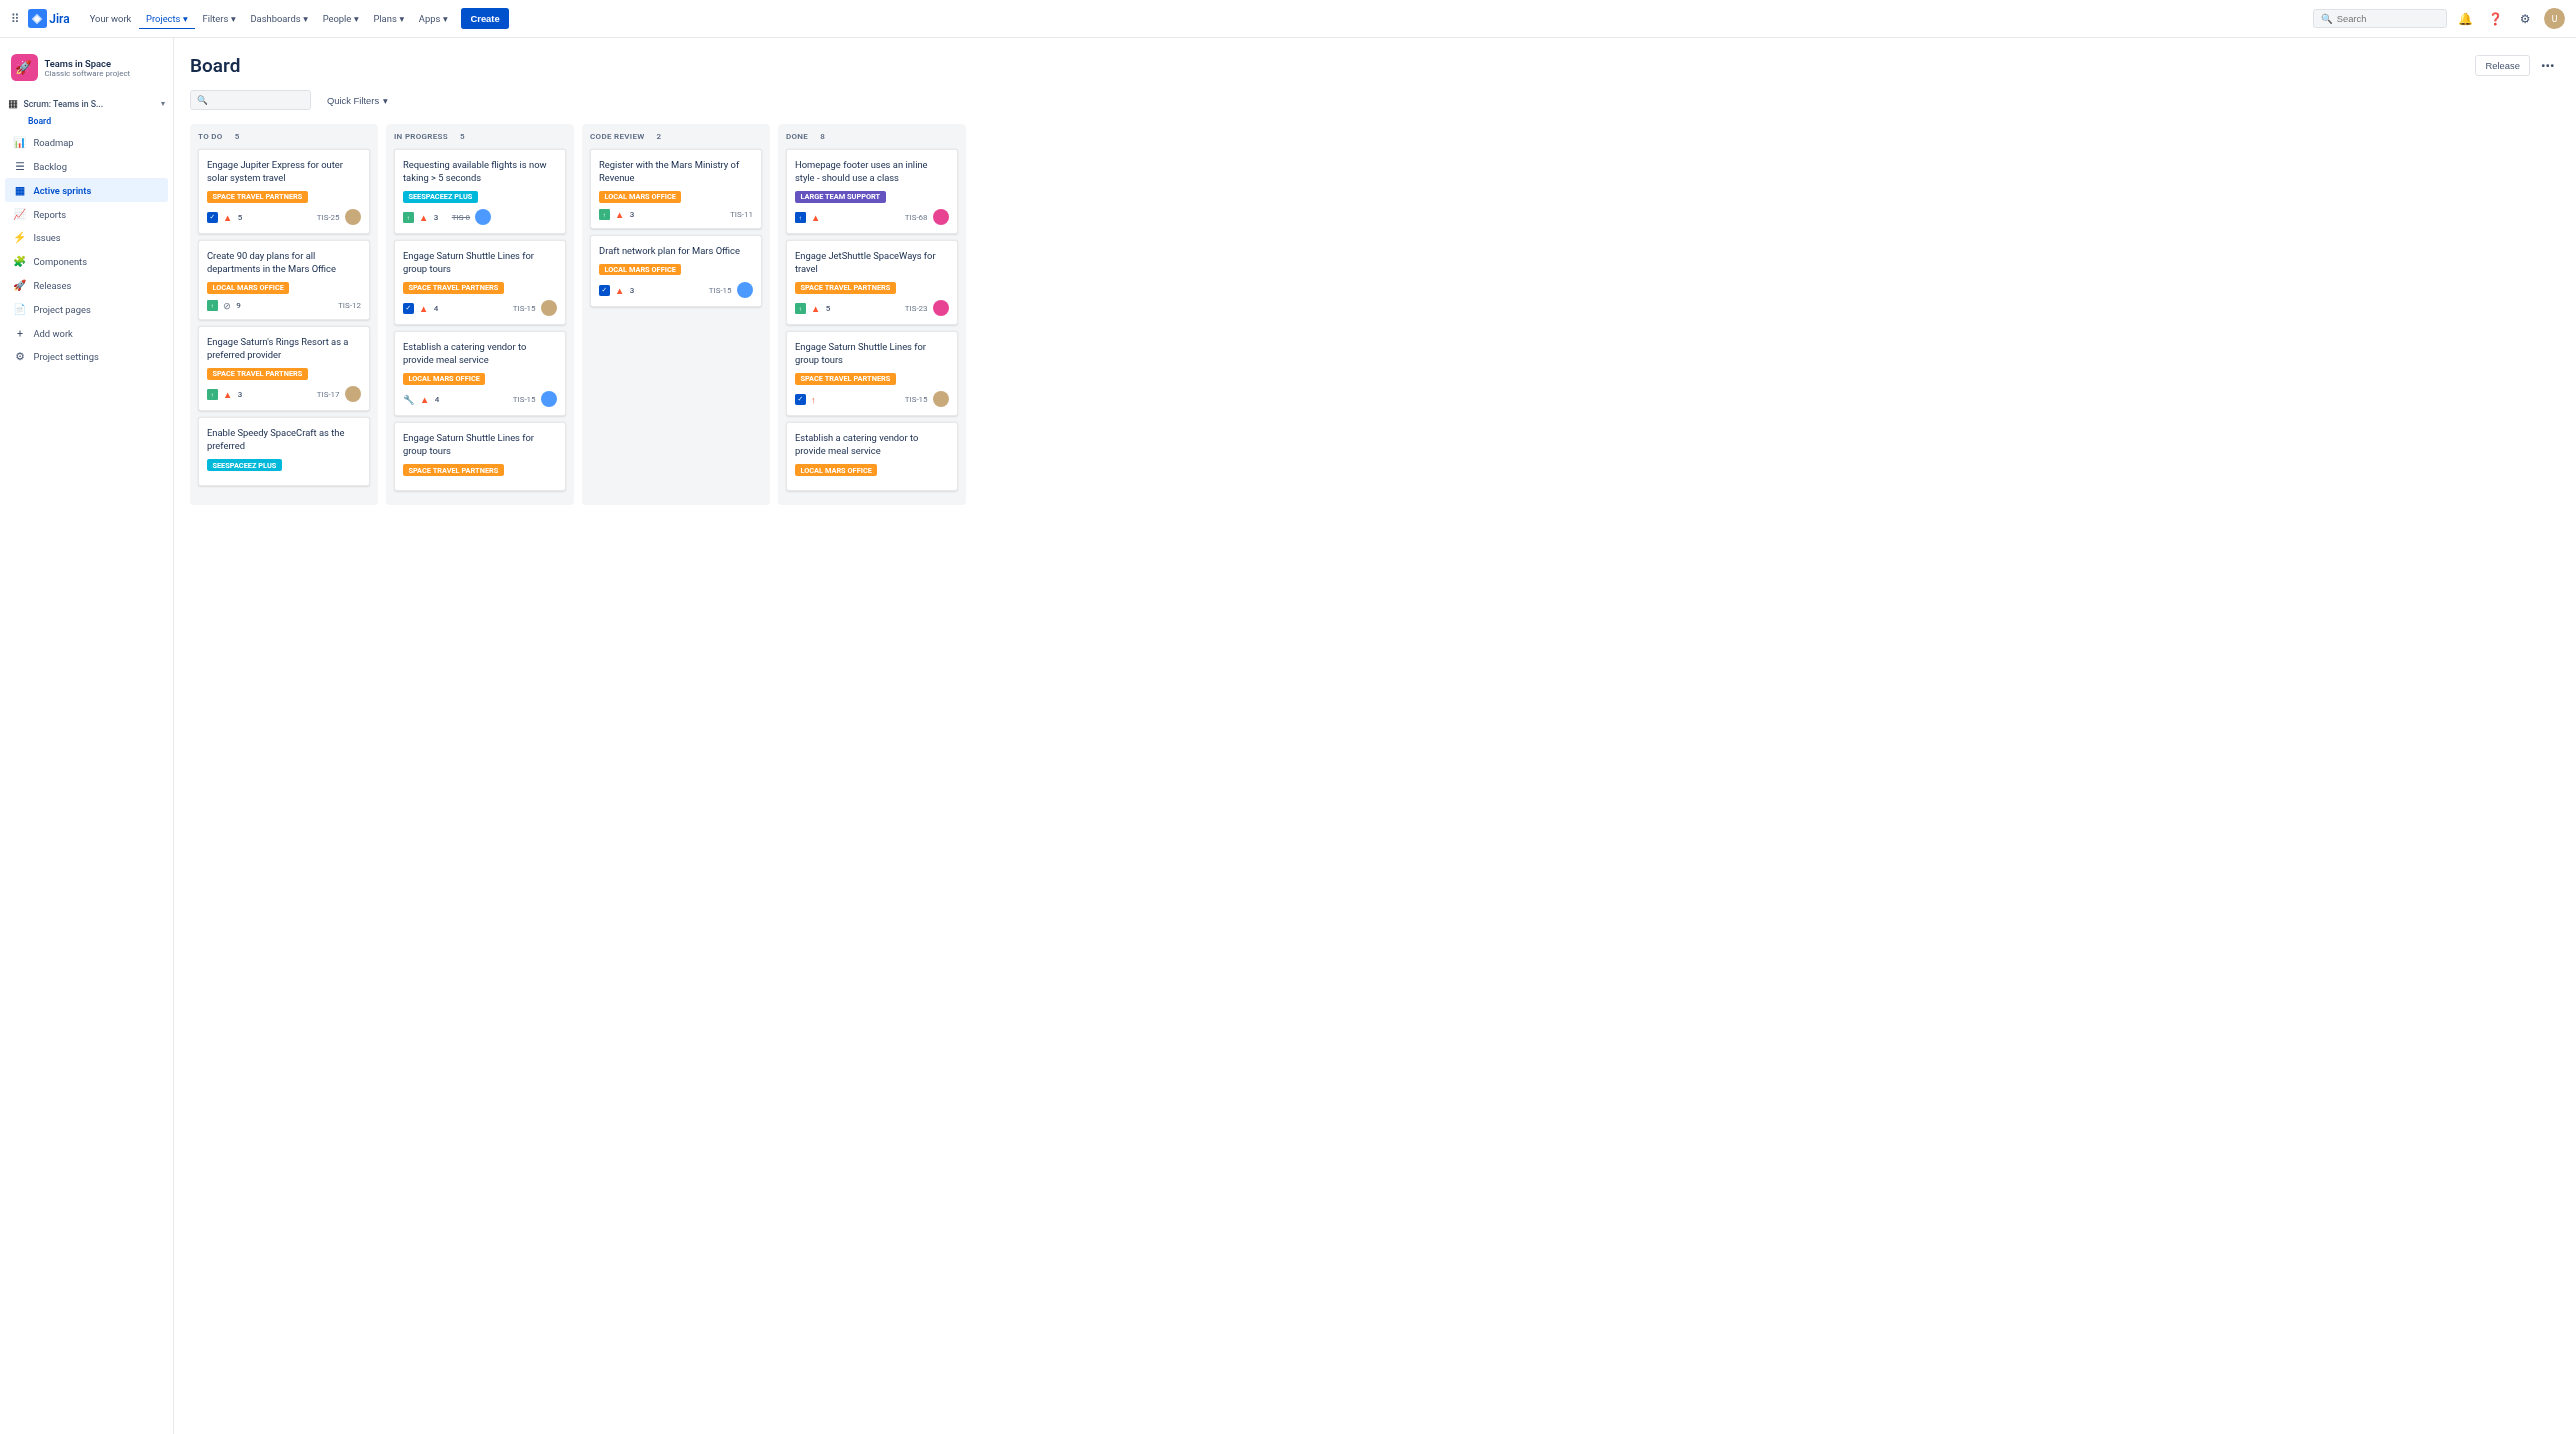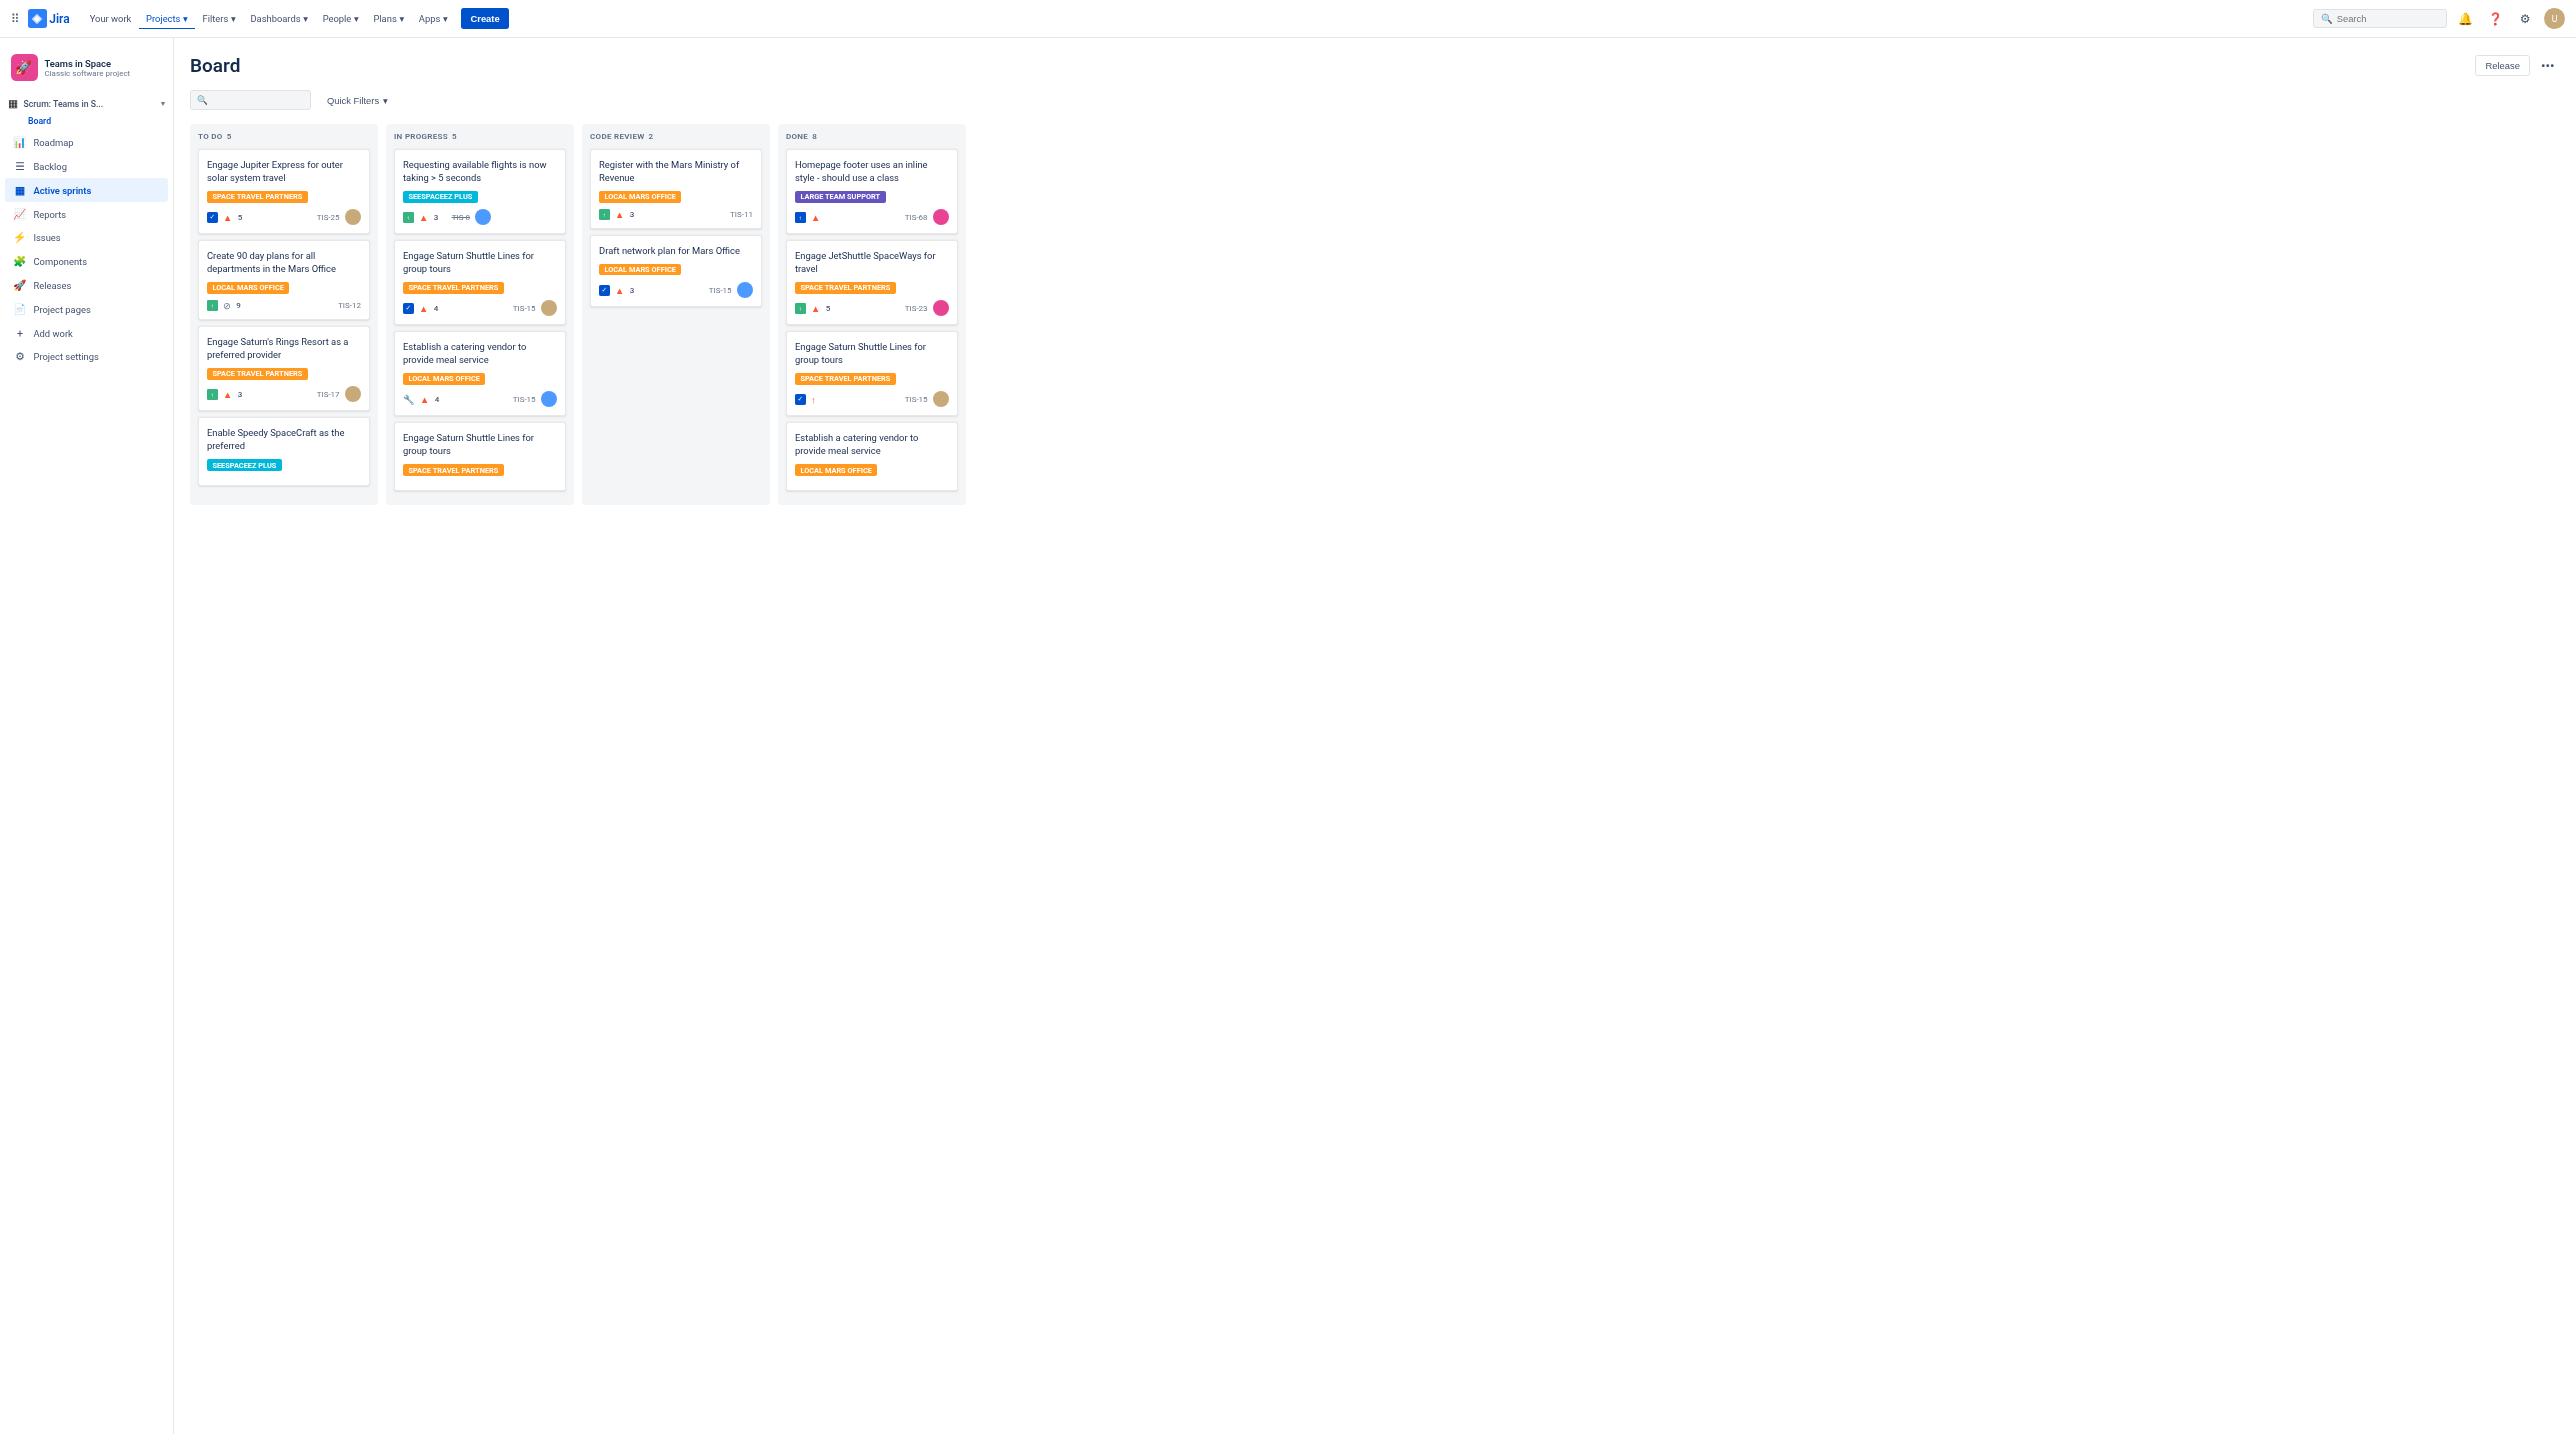--- a/index.html
+++ b/index.html
@@ -150,21 +150,21 @@
     .kanban-col {
       width: 188px;
       background: #f4f5f7;
       border-radius: 4px;
       padding: 8px;
       flex-shrink: 0;
     }
     .col-header {
       display: flex;
       align-items: center;
-      gap: 4px;
+      gap: 12px;
       margin-bottom: 8px;
       font-size: 8px;
       font-weight: 600;
       color: #5e6c84;
       text-transform: uppercase;
       letter-spacing: 0.04em;
     }
     .col-count { font-size: 8px; color: #5e6c84; }
 
     

